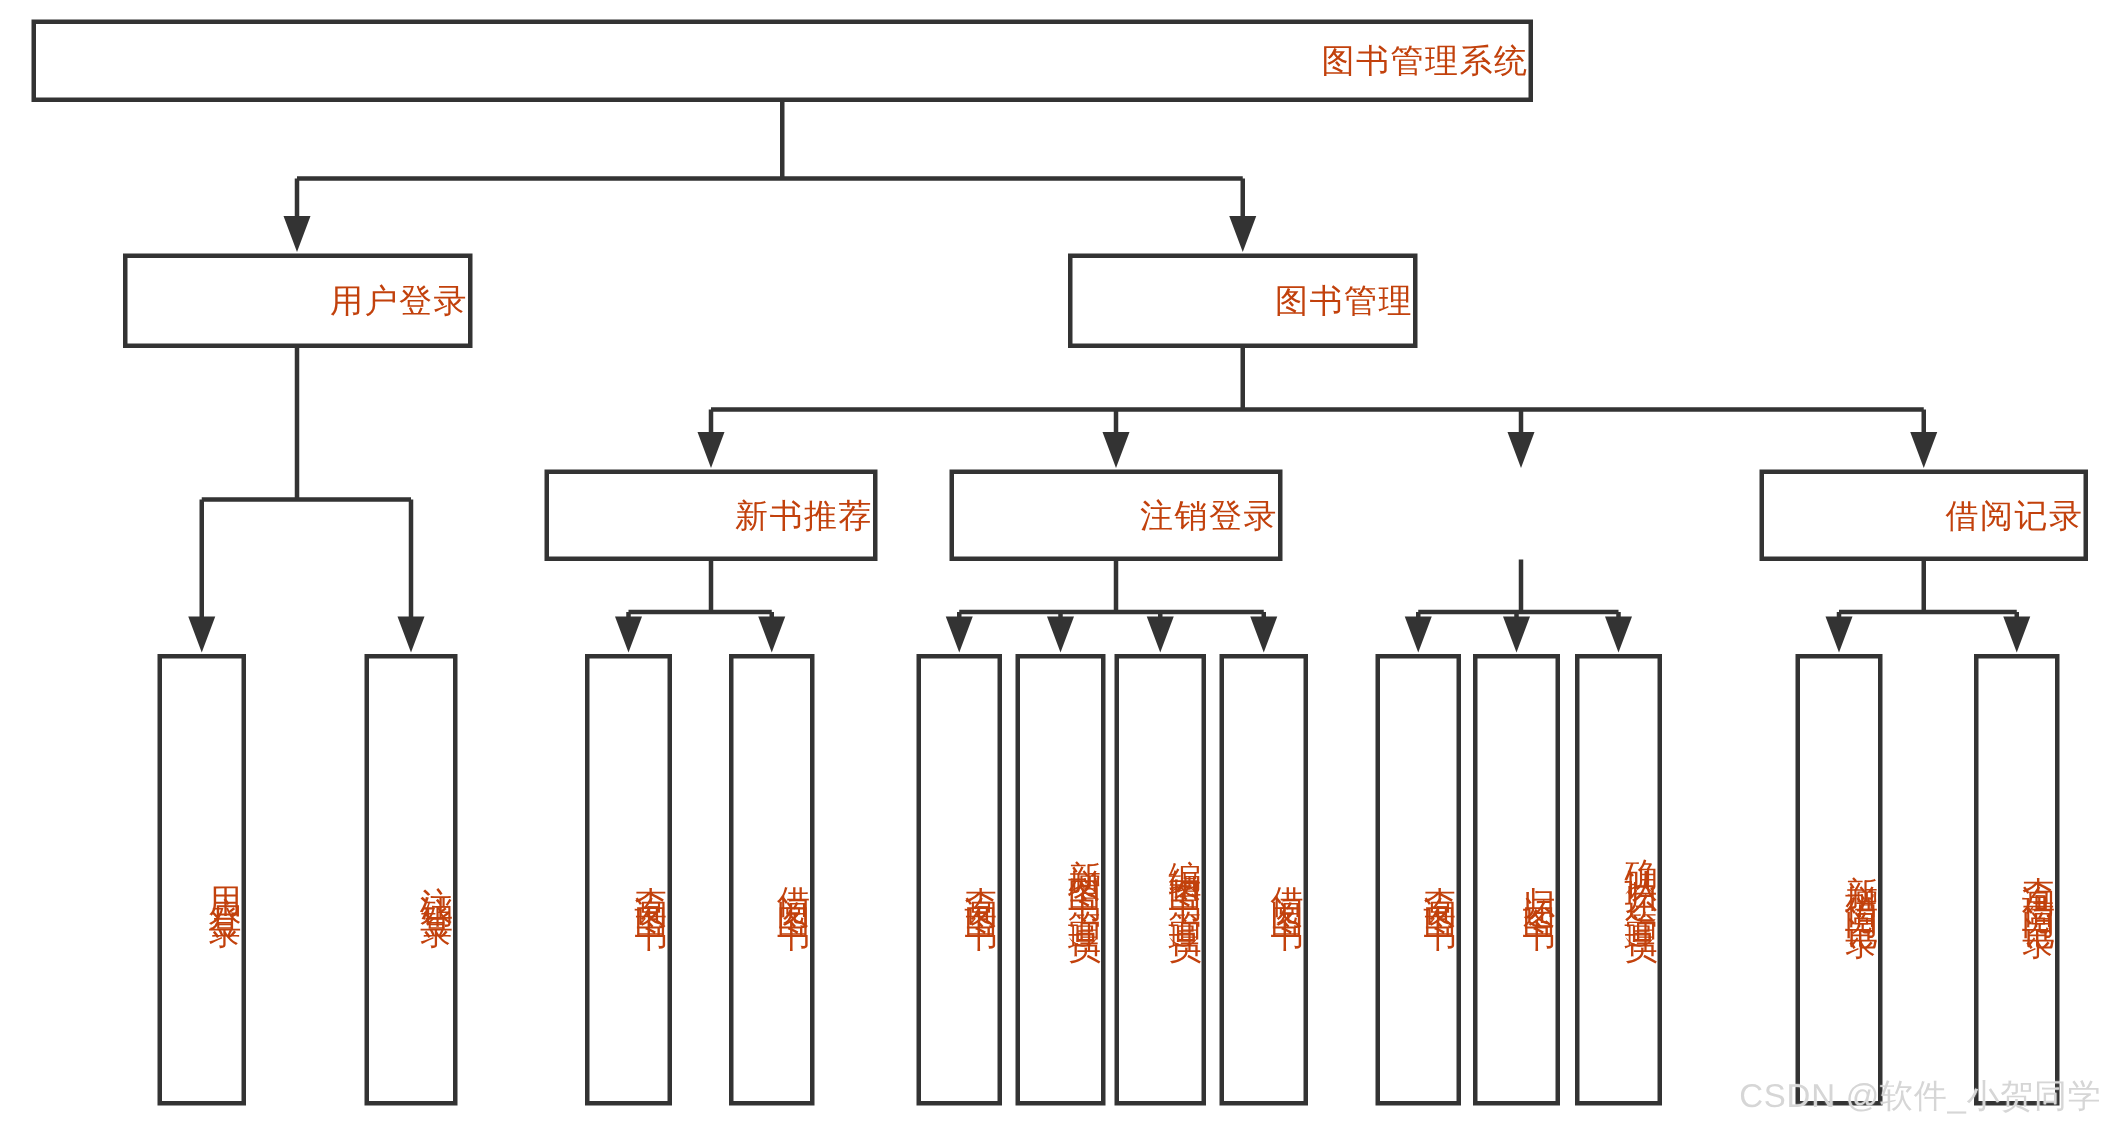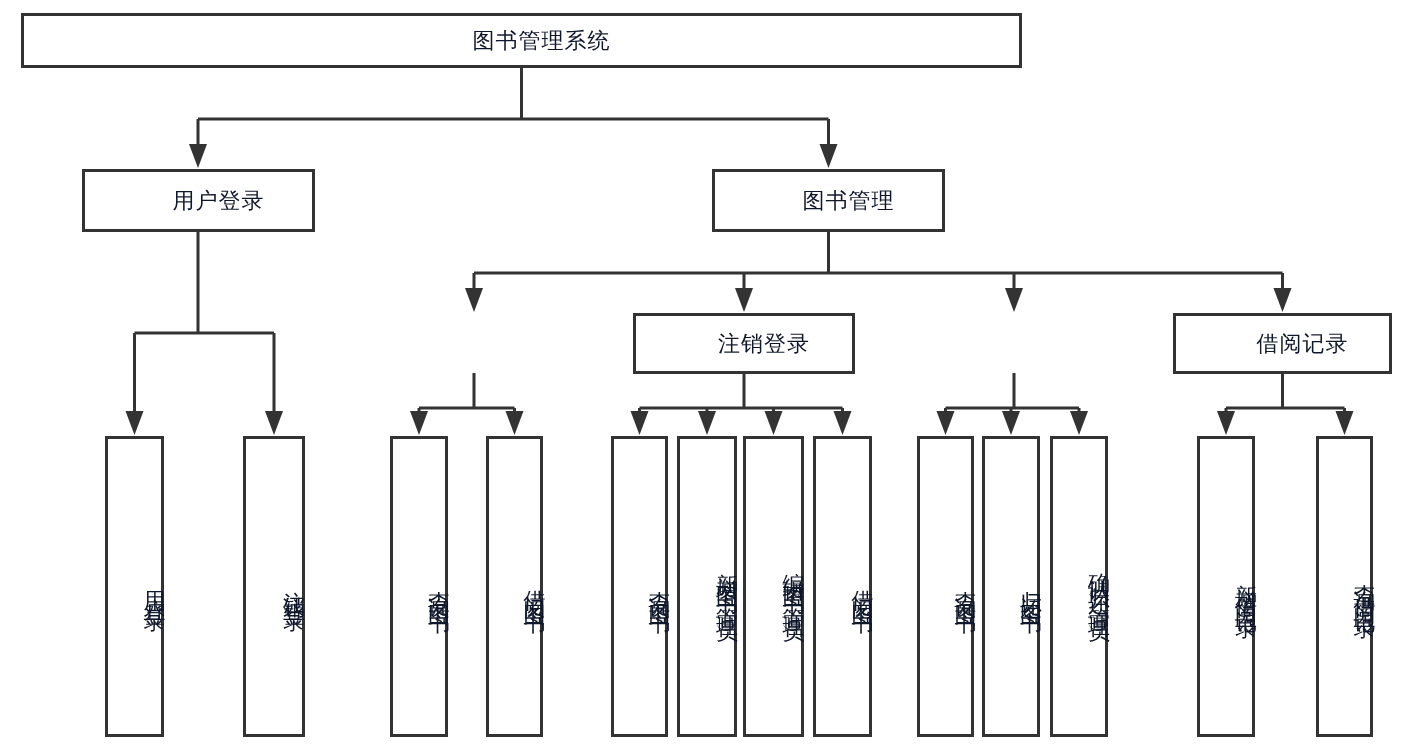--- a/index.html
+++ b/index.html
@@ -14,22 +14,22 @@
     position:absolute;left:0;top:0;width:1405px;height:747px;
     pointer-events:none;
   }
   .connectors .line{fill:none;stroke:#333333;stroke-width:3;}
   .connectors .arrow{fill:#333333;stroke:none;}
   .box{
     position:absolute;
     box-sizing:border-box;
     border:3px solid #333333;
     background:#ffffff;
-    display:flex;align-items:center;justify-content:center;
-    color:#0f172a;
+    display:flex;align-items:center;justify-content:flex-end;
+    color:#c2410c;
     font-size:22px;
     letter-spacing:1px;
     z-index:2;
     padding-left:40px;
   }
   .leaf span{
     writing-mode:vertical-rl;
     text-orientation:mixed;
     letter-spacing:7px;
     line-height:1;
@@ -94,20 +94,23 @@
     <span>图书管理系统</span>
   </div>
 
   <div class="box" style="left:82px;top:169px;width:233px;height:63px">
     <span>用户登录</span>
   </div>
   <div class="box" style="left:712px;top:169px;width:233px;height:63px">
     <span>图书管理</span>
   </div>
 
+  <div class="box" style="left:363px;top:313px;width:222px;height:61px">
+    <span>新书推荐</span>
+  </div>
   <div class="box" style="left:633px;top:313px;width:222px;height:61px">
     <span>注销登录</span>
   </div>
   <div class="box" style="left:1173px;top:313px;width:219px;height:61px">
     <span>借阅记录</span>
   </div>
 
   <div class="box leaf" style="left:105px;top:436px;width:59px;height:301px">
     <span>用户登录</span>
   </div>
@@ -145,14 +148,15 @@
     <span>确认归还（管理员）</span>
   </div>
 
   <div class="box leaf" style="left:1197px;top:436px;width:58px;height:301px">
     <span>新增借阅记录</span>
   </div>
   <div class="box leaf" style="left:1316px;top:436px;width:57px;height:301px">
     <span>查询借阅记录</span>
   </div>
 
+  <div class="watermark">CSDN @软件_小贺同学</div>
 
 </div>
 
 </body></html>

